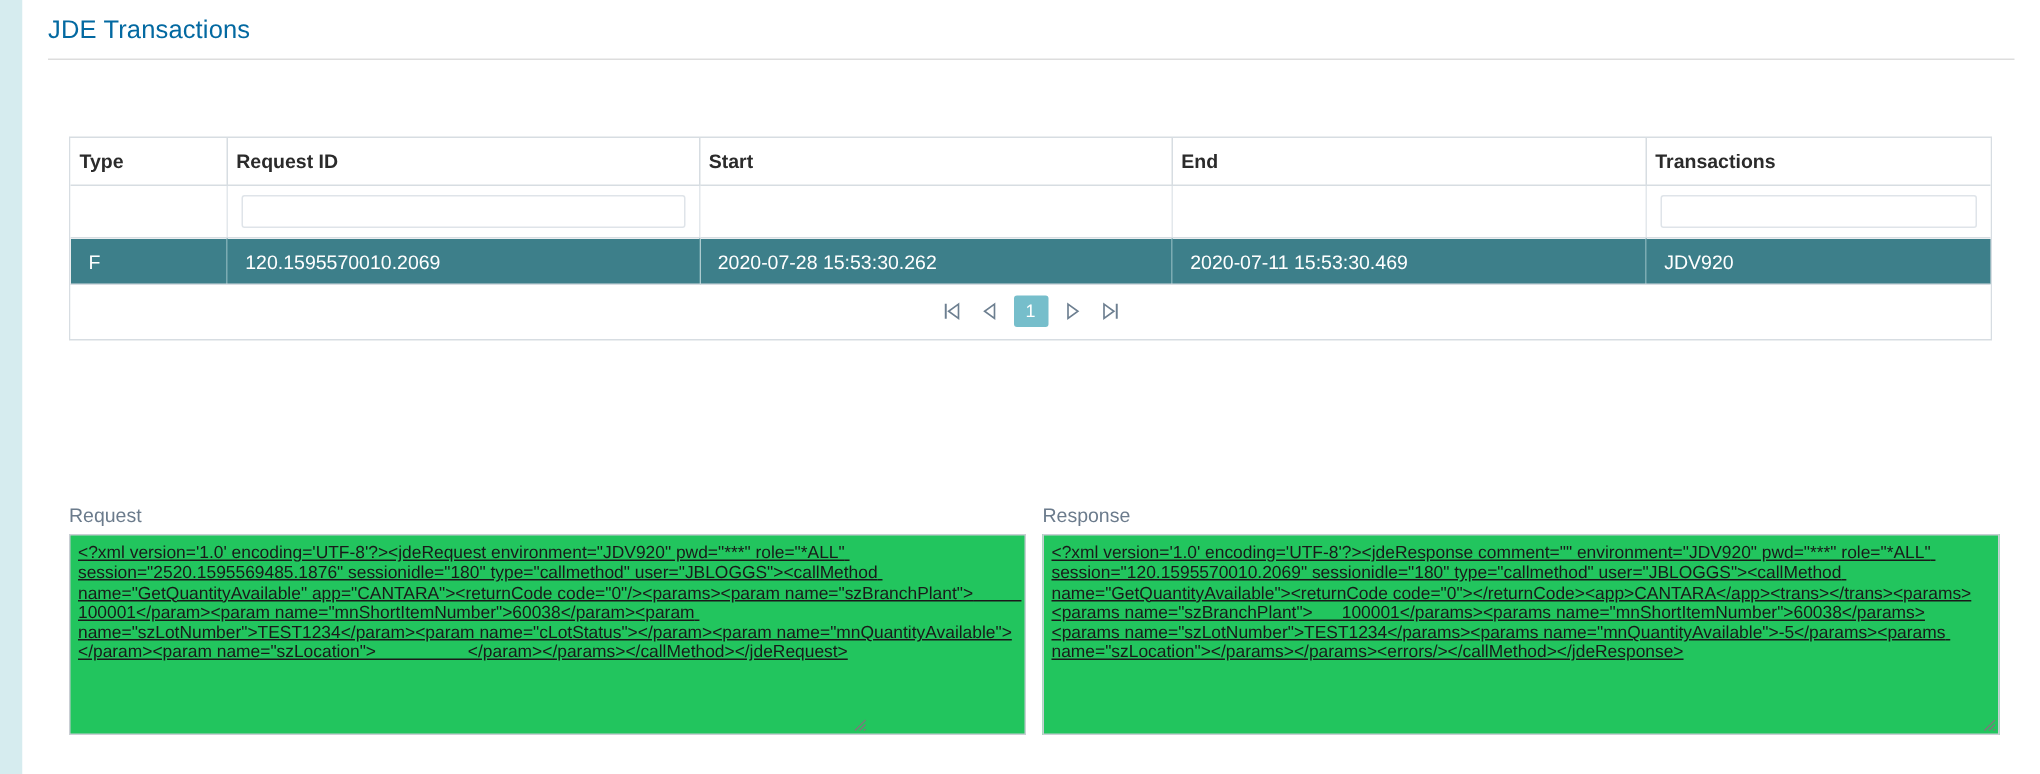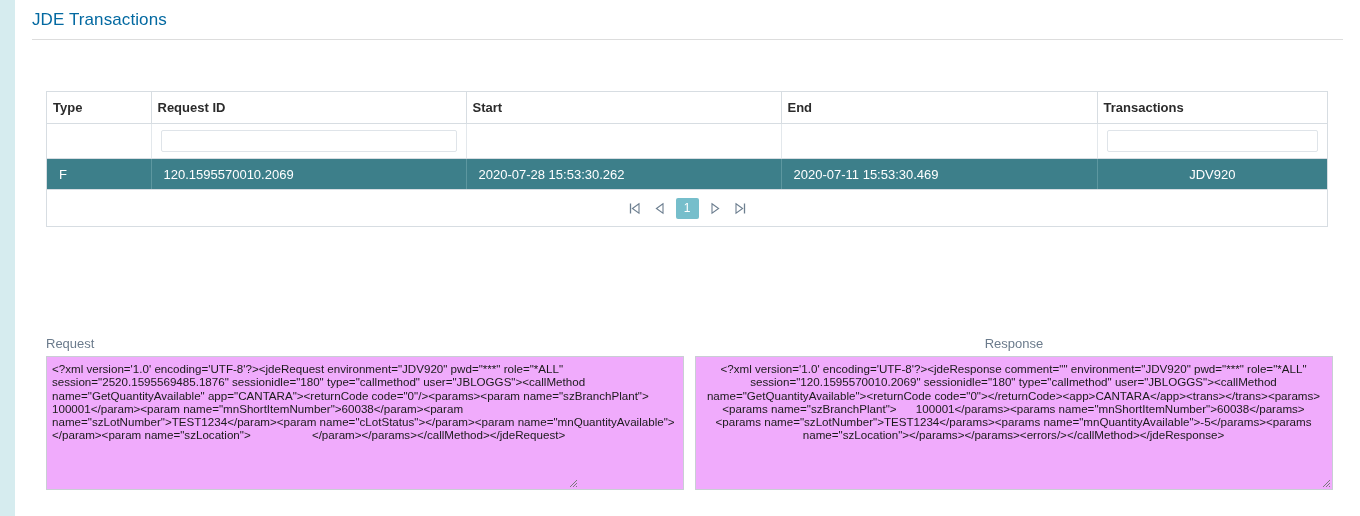--- a/index.html
+++ b/index.html
@@ -103,21 +103,21 @@
     color: #ffffff;
     font-size: 13px;
     height: 30px;
     padding: 0 12px;
     border-right: 1px solid #5d97a0;
     border-bottom: 1px solid #d7dde2;
     white-space: nowrap;
     overflow: hidden;
     text-overflow: ellipsis;
   }
-  tr.data-row td:last-child { border-right: none; text-align: center; }
+  tr.data-row td:last-child { border-right: none; }
   
   #pager-row td {
     background: #ffffff;
     height: 36px;
     text-align: center;
     padding: 0;
   }
   .pager {
     display: inline-flex;
     align-items: center;
@@ -141,43 +141,44 @@
     color: #ffffff;
     font-size: 12px;
     line-height: 18px;
     border-radius: 2px;
     text-align: center;
     cursor: pointer;
   }
   
   .panel { position: absolute; }
   #request-panel  { left: 31px;  top: 336px; width: 534px; }
-  #response-panel { left: 680px; top: 336px; width: 638px; text-align: center; }
+  #response-panel { left: 680px; top: 336px; width: 638px; }
   .panel-label {
     font-size: 13px;
     color: #6b7b8c;
     margin-bottom: 5px;
     display: block;
   }
   .xml-box {
     width: 638px;
     height: 134px;
     box-sizing: border-box;
     border: 1px solid #c9ced4;
-    background: #f0abfc;
+    background: #22c55e;
     color: #1a1a1a;
     font-family: "Liberation Sans", sans-serif;
     font-size: 11.6px;
     line-height: 13.3px;
     padding: 5px 6px 5px 5px;
     resize: both;
     overflow: auto;
     white-space: pre-wrap;
     word-break: break-word;
     outline: none;
+    text-decoration: underline;
   }
   .xml-box::-webkit-resizer { background: transparent; }
   .resize-grip {
     position: absolute;
     right: 2px;
     bottom: 2px;
     width: 12px;
     height: 12px;
     pointer-events: none;
   }

